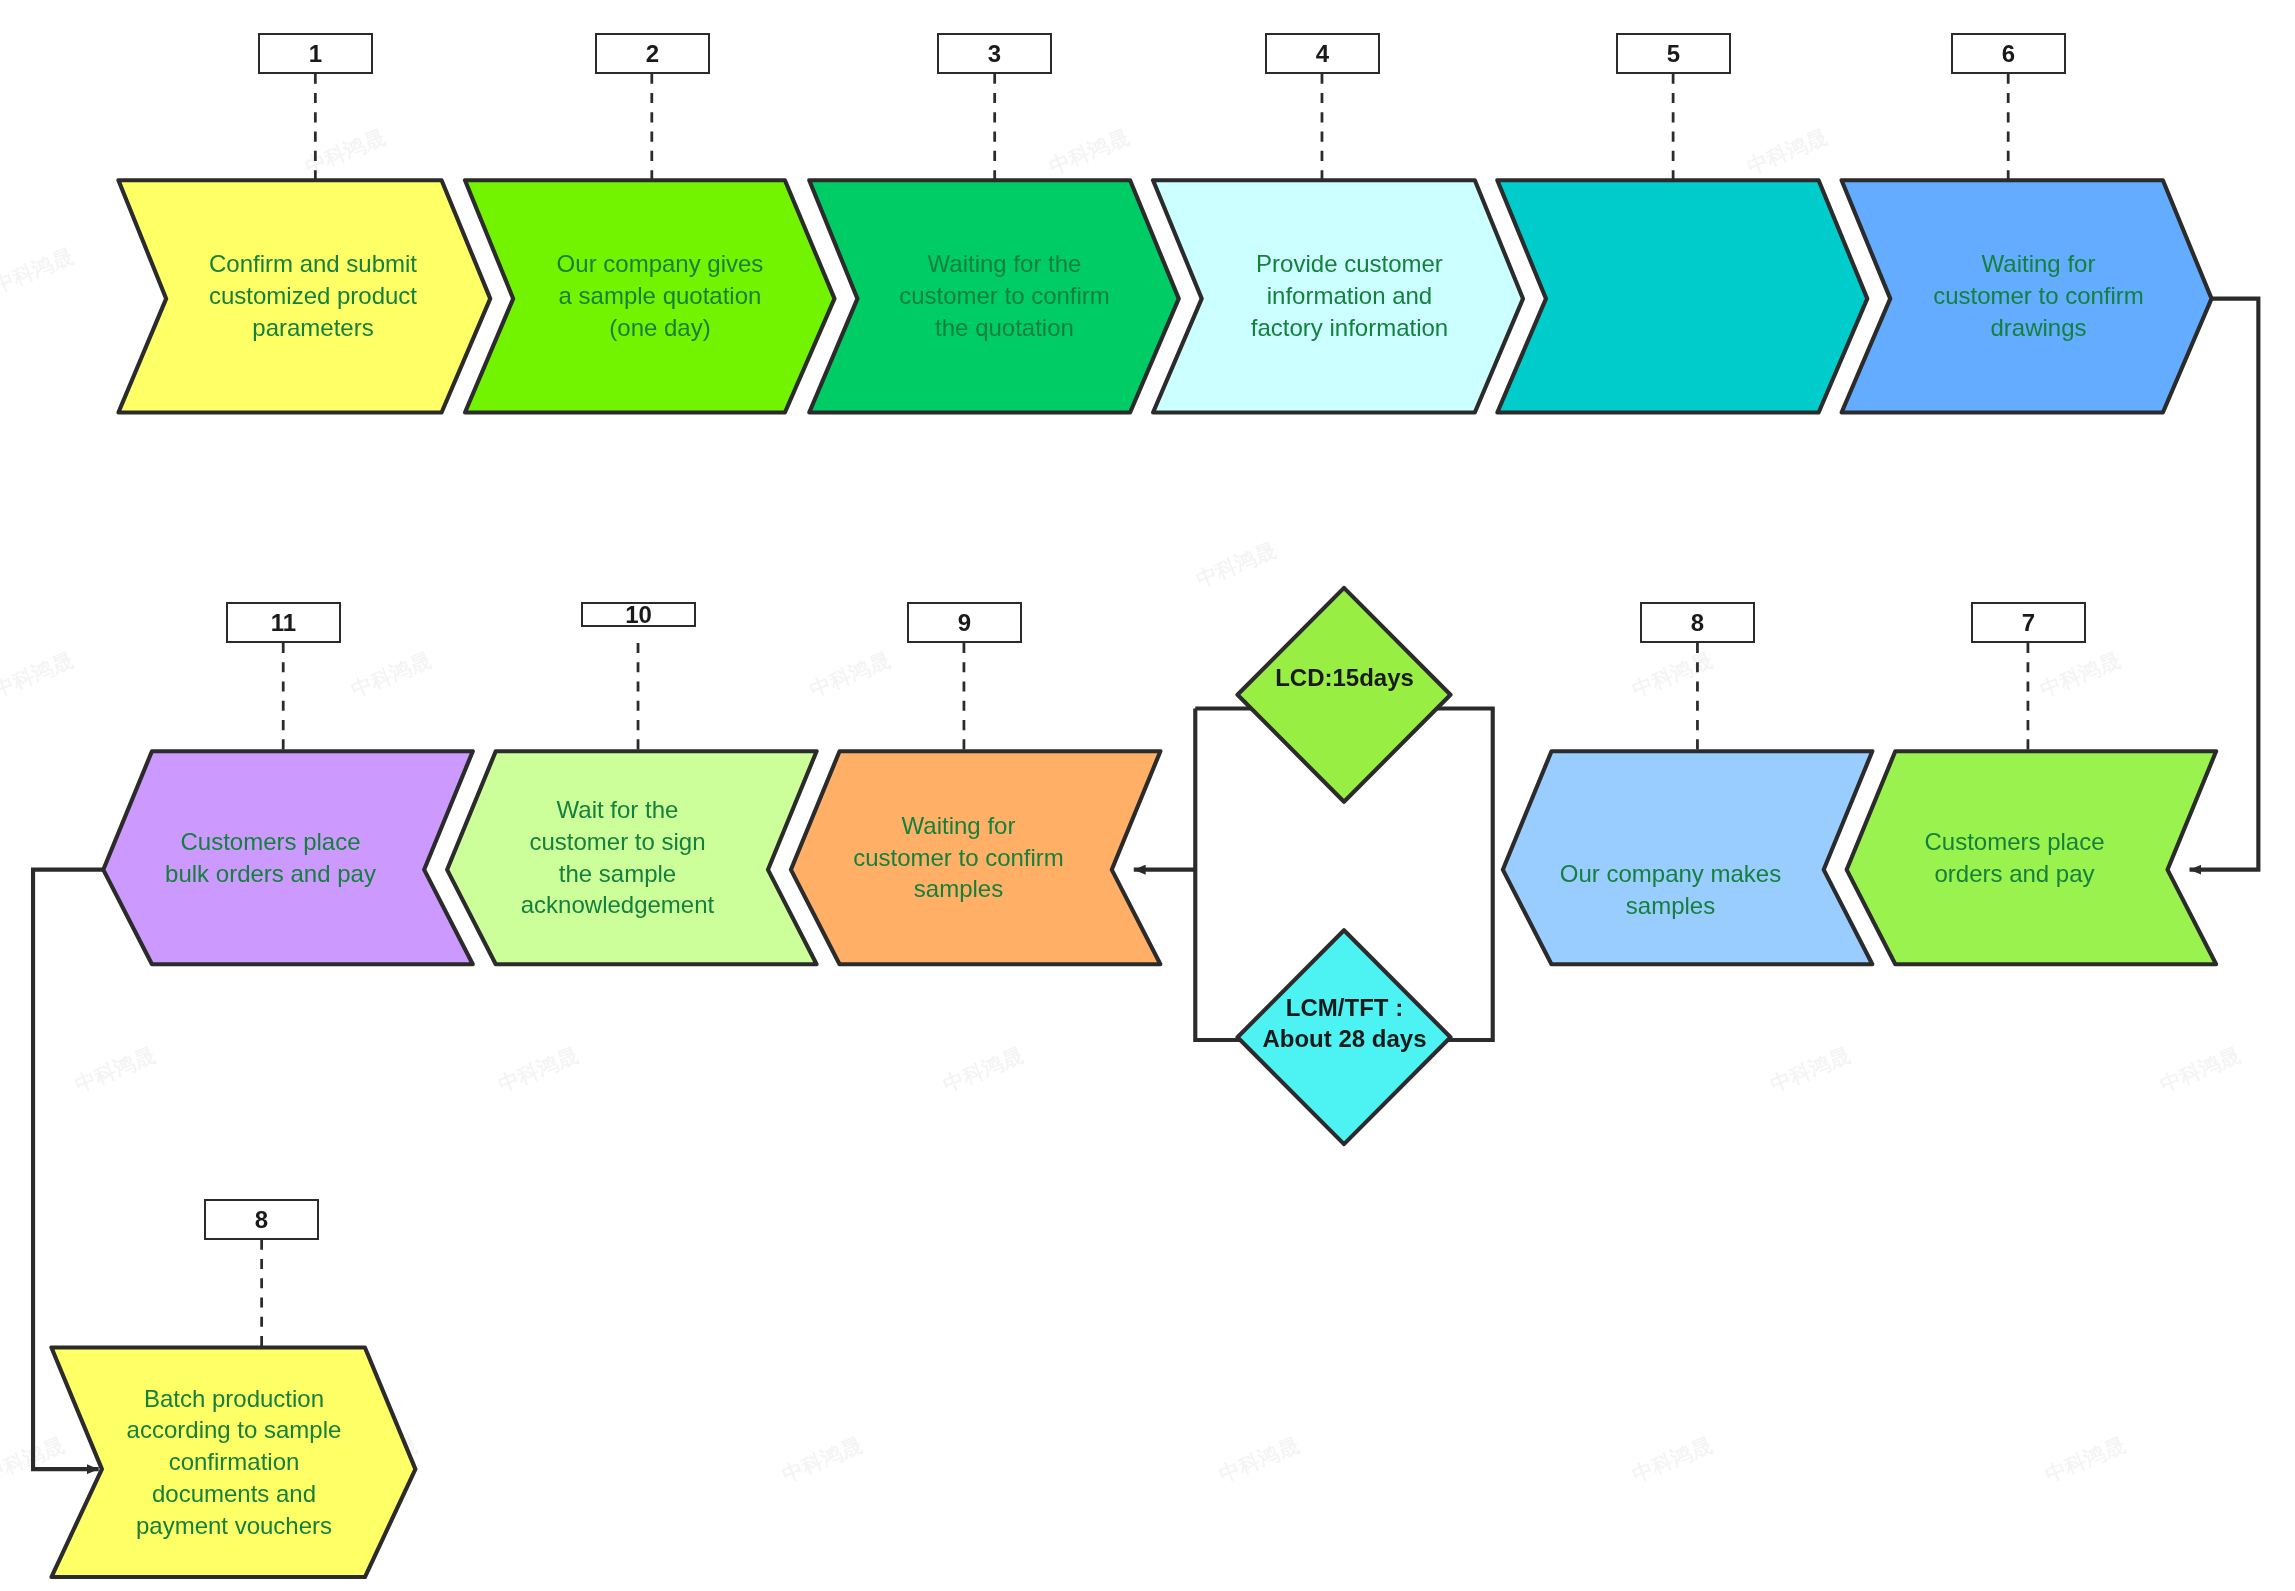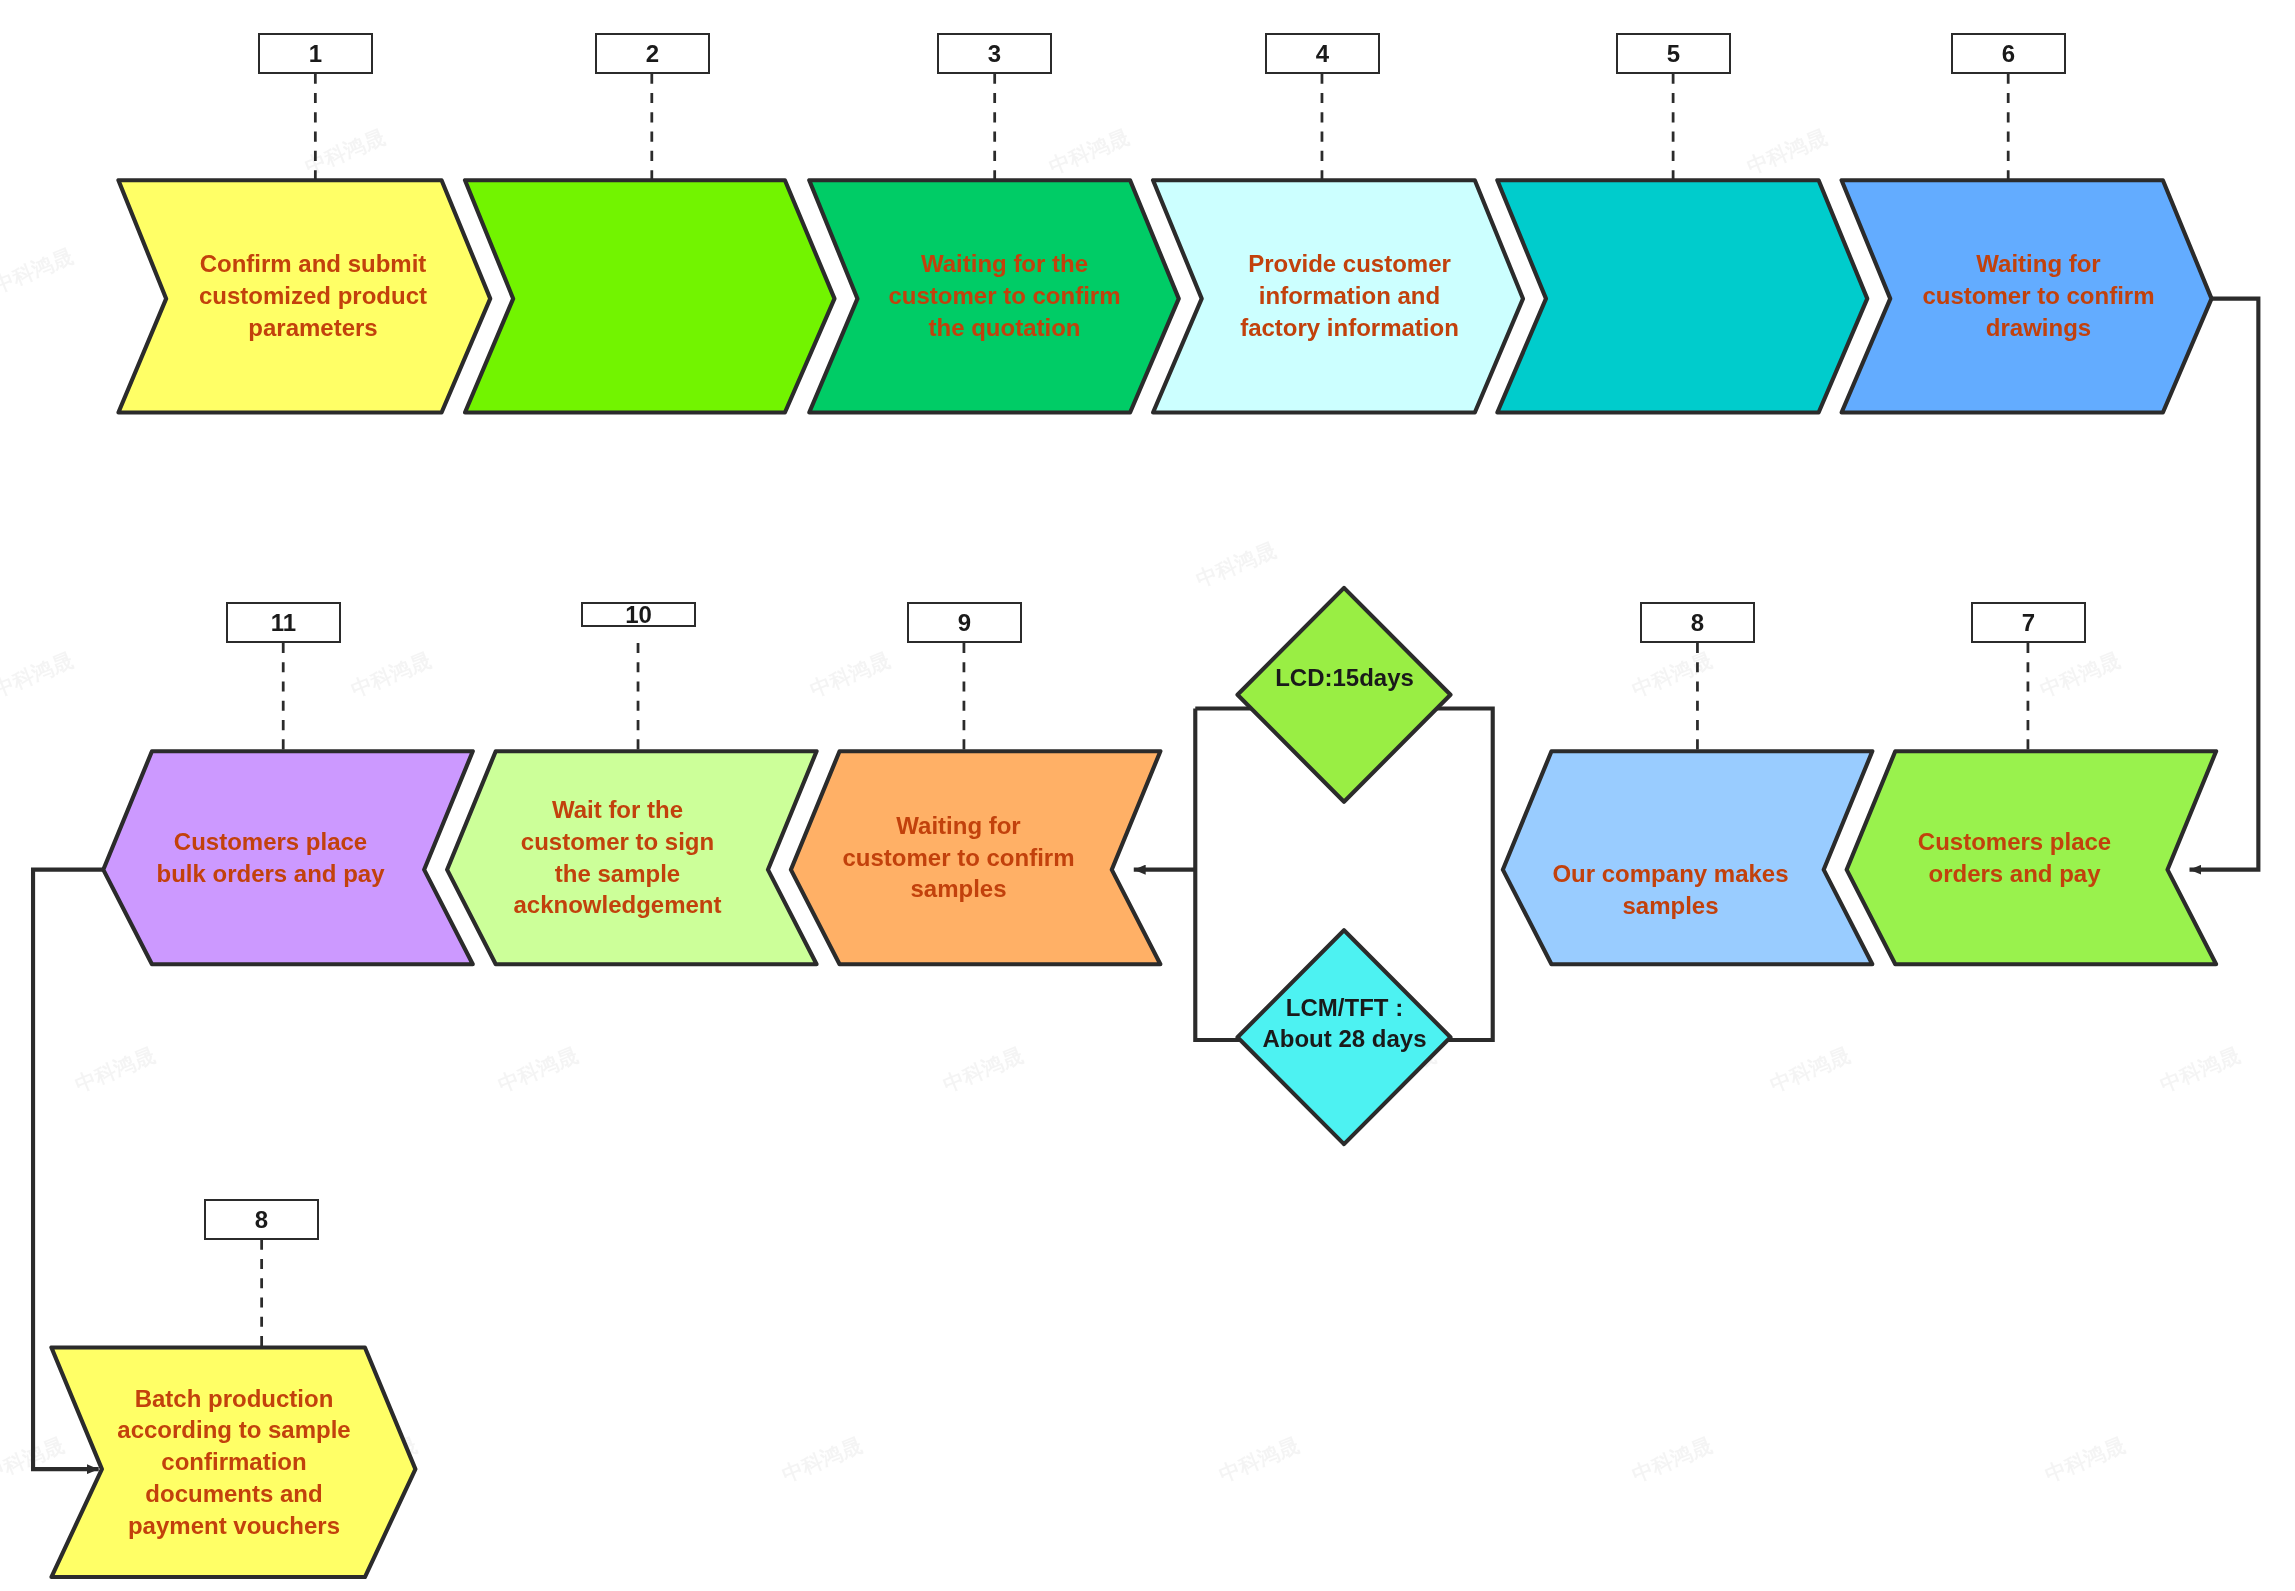--- a/index.html
+++ b/index.html
@@ -50,22 +50,22 @@
     font-family: "Liberation Sans", sans-serif;
   }
   
   .chev-label {
     position: absolute;
     box-sizing: border-box;
     display: flex;
     align-items: center;
     justify-content: center;
     text-align: center;
-    font-weight: bold;
-    color: #c2410c;
+    font-weight: normal;
+    color: #15803d;
     font-size: 24px;
     line-height: 1.32;
     font-family: "Liberation Sans", sans-serif;
     white-space: pre-line;
     pointer-events: none;
   }
   .dia-label {
     position: absolute;
     box-sizing: border-box;
     display: flex;
@@ -196,20 +196,23 @@
   <div class="num-box" style="left:581px; top:602px; width:115px; height:25px;">10</div>
   <div class="num-box" style="left:907px; top:602px; width:115px; height:41px;">9</div>
   <div class="num-box" style="left:1640px; top:602px; width:115px; height:41px;">8</div>
   <div class="num-box" style="left:1971px; top:602px; width:115px; height:41px;">7</div>
 
   <div class="num-box" style="left:204px;  top:1199px; width:115px; height:41px;">8</div>
 
   <div class="chev-label" style="left:166px;  top:180px;  width:294px;  height:232px;">Confirm and submit
 customized product
 parameters</div>
+  <div class="chev-label" style="left:513px; top:180px;  width:294px;  height:232px;">Our company gives
+a sample quotation
+(one day)</div>
   <div class="chev-label" style="left:853px; top:180px;  width:303px;  height:232px;">Waiting for the
 customer to confirm
 the quotation</div>
   <div class="chev-label" style="left:1198px; top:180px;  width:303px;  height:232px;">Provide customer
 information and
 factory information</div>
   <div class="chev-label" style="left:1887px; top:180px;  width:303px;  height:232px;">Waiting for
 customer to confirm
 drawings</div>
 

